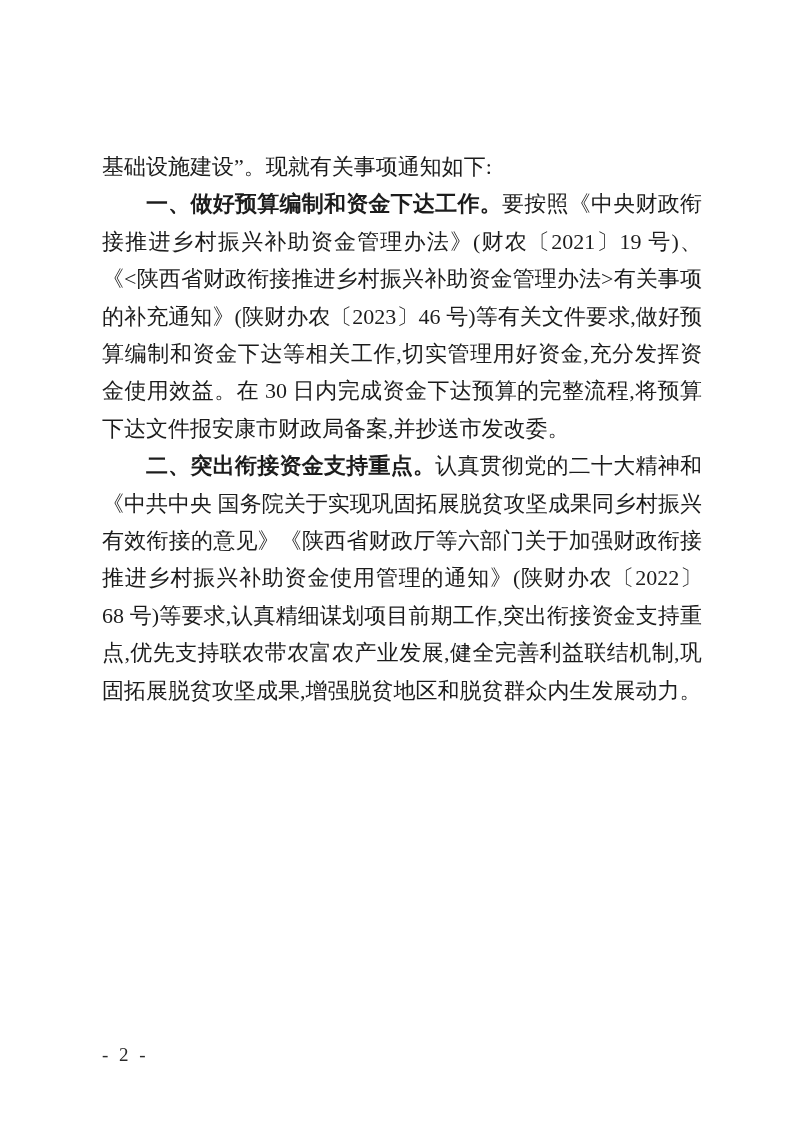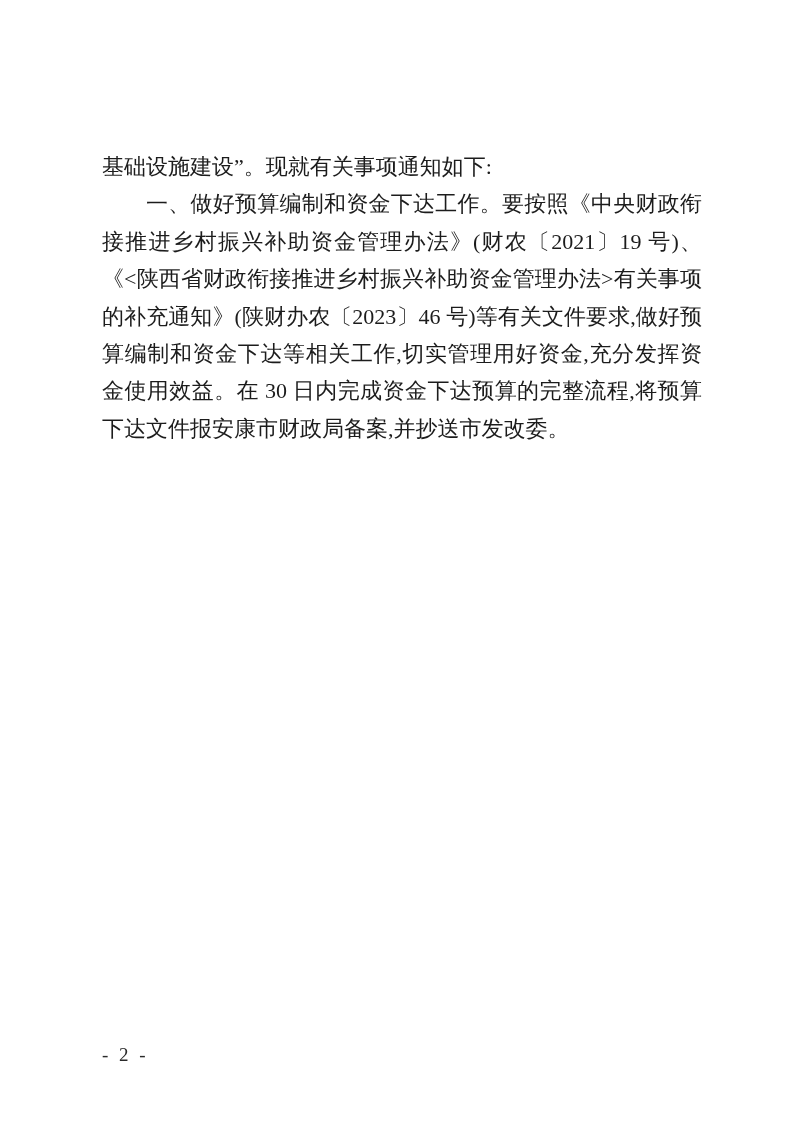--- a/index.html
+++ b/index.html
@@ -33,21 +33,21 @@
     text-justify: inter-ideograph;
   }
   .para {
     margin: 0;
     padding: 0;
   }
   .para.indent {
     text-indent: 2em;
   }
   .sec-heading {
-    font-weight: 400;
+    font-weight: 700;
     font-family: "Liberation Sans", "DejaVu Sans", sans-serif;
   }
   .footer-pagenum {
     position: absolute;
     left: 102px;
     top: 1036px;
     color: #2a2a2a;
     font-family: "Liberation Serif", "DejaVu Serif", serif;
     font-size: 19px;
     letter-spacing: 3px;
@@ -60,18 +60,21 @@
   <div class="content">
 
     <p class="para">
       <span>基础设施建设”。现就有关事项通知如下:</span>
     </p>
 
     <p class="para indent">
       <span class="sec-heading">一、做好预算编制和资金下达工作。</span><span>要按照《中央财政衔接推进乡村振兴补助资金管理办法》(财农〔2021〕19 号)、《&lt;陕西省财政衔接推进乡村振兴补助资金管理办法&gt;有关事项的补充通知》(陕财办农〔2023〕46 号)等有关文件要求,做好预算编制和资金下达等相关工作,切实管理用好资金,充分发挥资金使用效益。在 30 日内完成资金下达预算的完整流程,将预算下达文件报安康市财政局备案,并抄送市发改委。</span>
     </p>
 
+    <p class="para indent">
+      <span class="sec-heading">二、突出衔接资金支持重点。</span><span>认真贯彻党的二十大精神和《中共中央 国务院关于实现巩固拓展脱贫攻坚成果同乡村振兴有效衔接的意见》《陕西省财政厅等六部门关于加强财政衔接推进乡村振兴补助资金使用管理的通知》(陕财办农〔2022〕68 号)等要求,认真精细谋划项目前期工作,突出衔接资金支持重点,优先支持联农带农富农产业发展,健全完善利益联结机制,巩固拓展脱贫攻坚成果,增强脱贫地区和脱贫群众内生发展动力。</span>
+    </p>
 
 
   </div>
 
   <div class="footer-pagenum">- 2 -</div>
 </div>
 
 </body></html>

